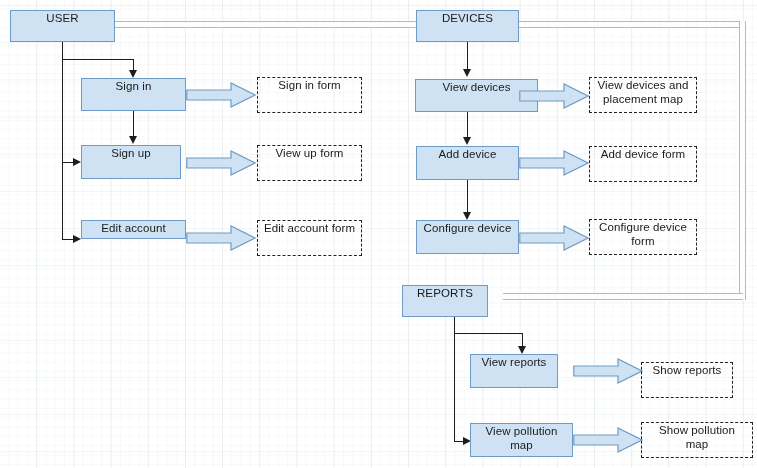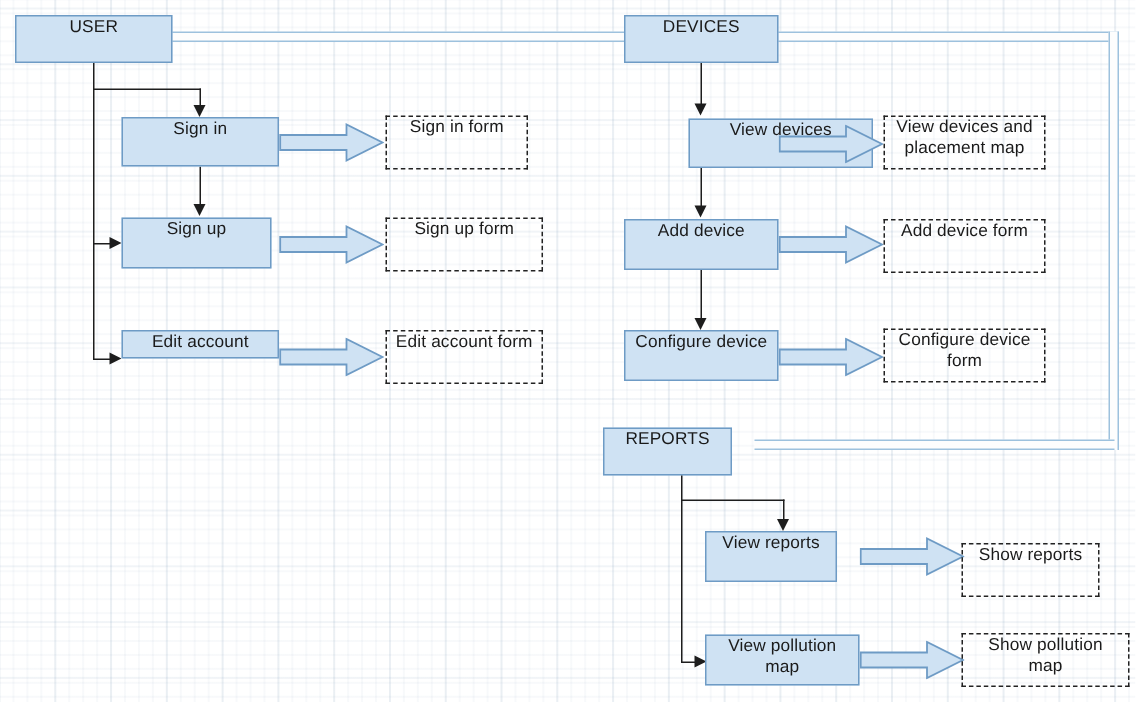--- a/index.html
+++ b/index.html
@@ -133,40 +133,40 @@
     <svg width="70" height="26" viewBox="0 0 70 26">
       <polygon points="0.8,8 45,8 45,1 69,13 45,25 45,18 0.8,18" fill="#cfe2f3" stroke="#6e9bc5" stroke-width="1.2" stroke-linejoin="miter"></polygon>
     </svg>
   </div>
   <div class="blockarrow" style="left:186px;top:225px;">
     <svg width="70" height="26" viewBox="0 0 70 26">
       <polygon points="0.8,8 45,8 45,1 69,13 45,25 45,18 0.8,18" fill="#cfe2f3" stroke="#6e9bc5" stroke-width="1.2" stroke-linejoin="miter"></polygon>
     </svg>
   </div>
 
-  <div class="node dashed" style="left:257px;top:77px;width:95px;height:36px;">
+  <div class="node dashed" style="left:257px;top:77px;width:105px;height:36px;">
     <span class="lbl">Sign in form</span>
   </div>
   <div class="node dashed" style="left:257px;top:145px;width:105px;height:36px;">
-    <span class="lbl">Sign up form</span>
+    <span class="lbl">View up form</span>
   </div>
   <div class="node dashed" style="left:257px;top:220px;width:105px;height:36px;">
     <span class="lbl">Edit account form</span>
   </div>
 
   <div class="ln lnv" style="left:467px;top:42px;width:1.2px;height:28px;"></div>
   <div class="arrowhead ah-down" style="left:463px;top:69px;"></div>
 
   <div class="ln lnv" style="left:467px;top:112px;width:1.2px;height:26px;"></div>
   <div class="arrowhead ah-down" style="left:463px;top:137px;"></div>
 
   <div class="ln lnv" style="left:467px;top:180px;width:1.2px;height:33px;"></div>
   <div class="arrowhead ah-down" style="left:463px;top:212px;"></div>
 
-  <div class="node solid" style="left:415px;top:79px;width:123px;height:33px;margin-left:44px;">
+  <div class="node solid" style="left:415px;top:79px;width:123px;height:33px;">
     <span class="lbl">View devices</span>
   </div>
   <div class="node solid" style="left:416px;top:220px;width:103px;height:34px;">
     <span class="lbl">Configure device</span>
   </div>
   <div class="node solid" style="left:416px;top:146px;width:103px;height:34px;">
     <span class="lbl">Add device</span>
   </div>
 
   <div class="blockarrow" style="left:519px;top:83px;">

